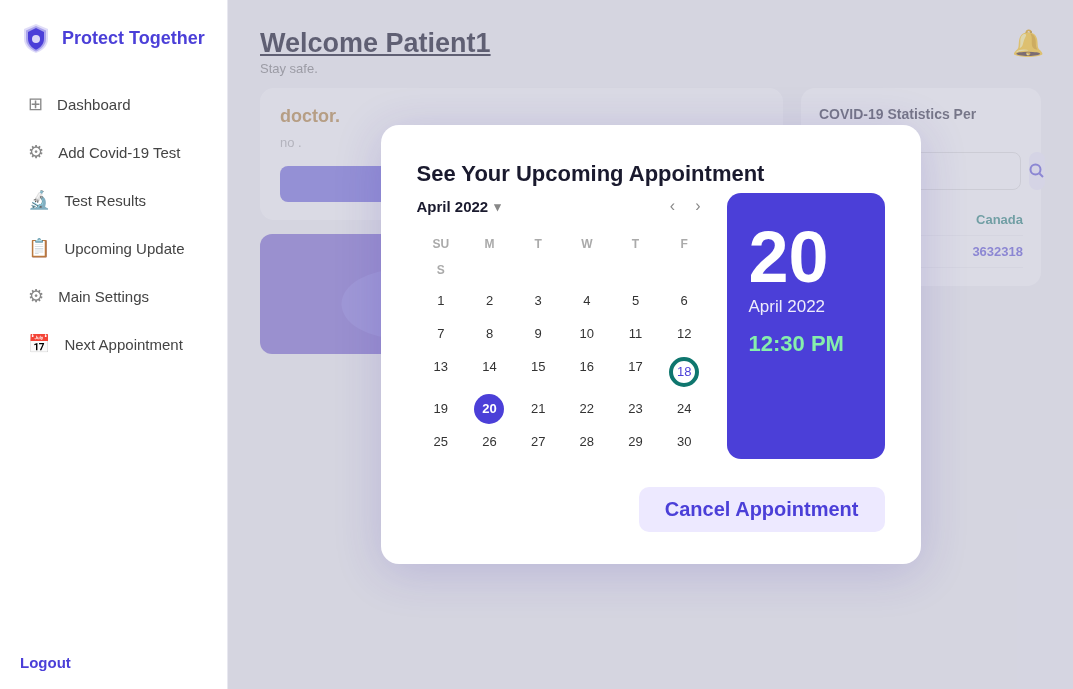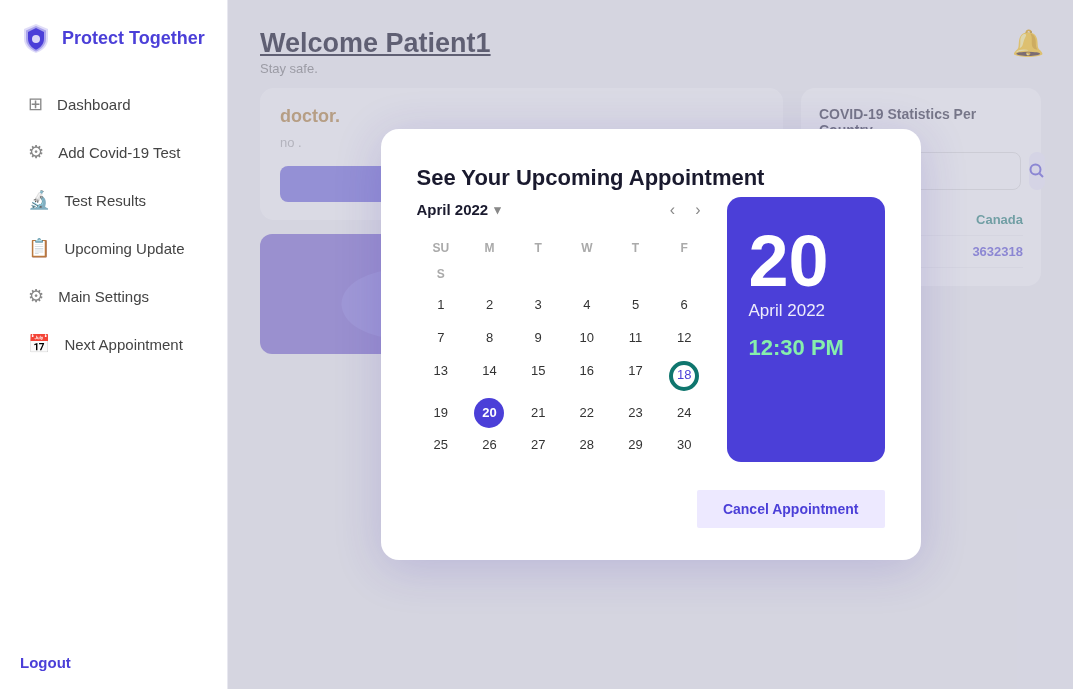--- a/index.html
+++ b/index.html
@@ -273,23 +273,23 @@
 
     
     .modal-footer {
       display: flex;
       justify-content: flex-end;
       margin-top: 28px;
     }
     .cancel-btn {
       background: #ede9ff;
       border: none;
-      border-radius: 2px;
+      border-radius: 10px;
       padding: 11px 26px;
-      font-size: 14px;
+      font-size: 20px;
       font-weight: 600;
       color: #4b3fd8;
       cursor: pointer;
     }
 
     
     .notif-icon {
       position: absolute;
       top: 28px;
       right: 28px;

